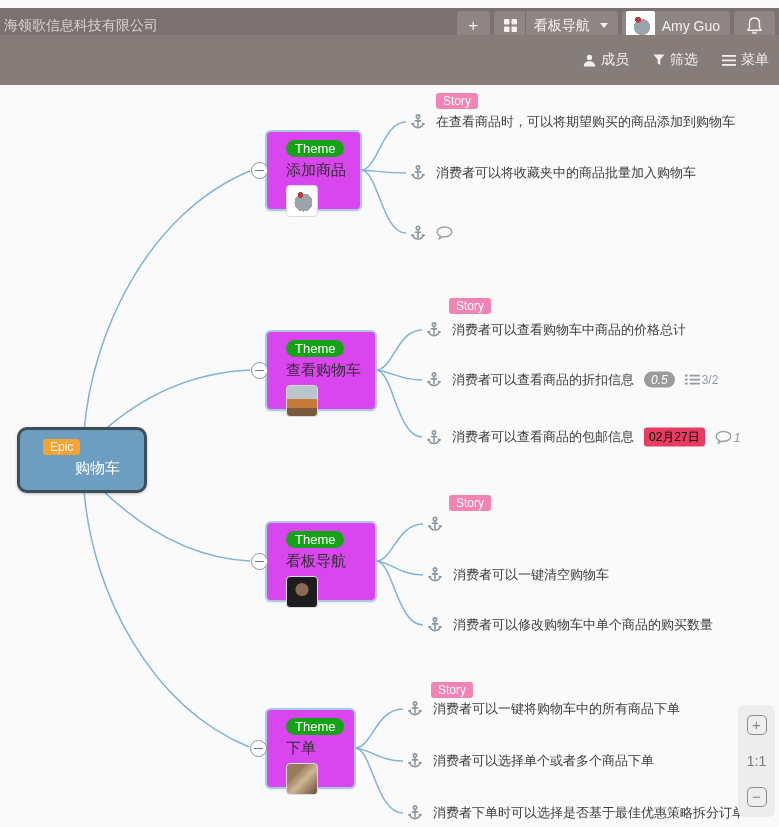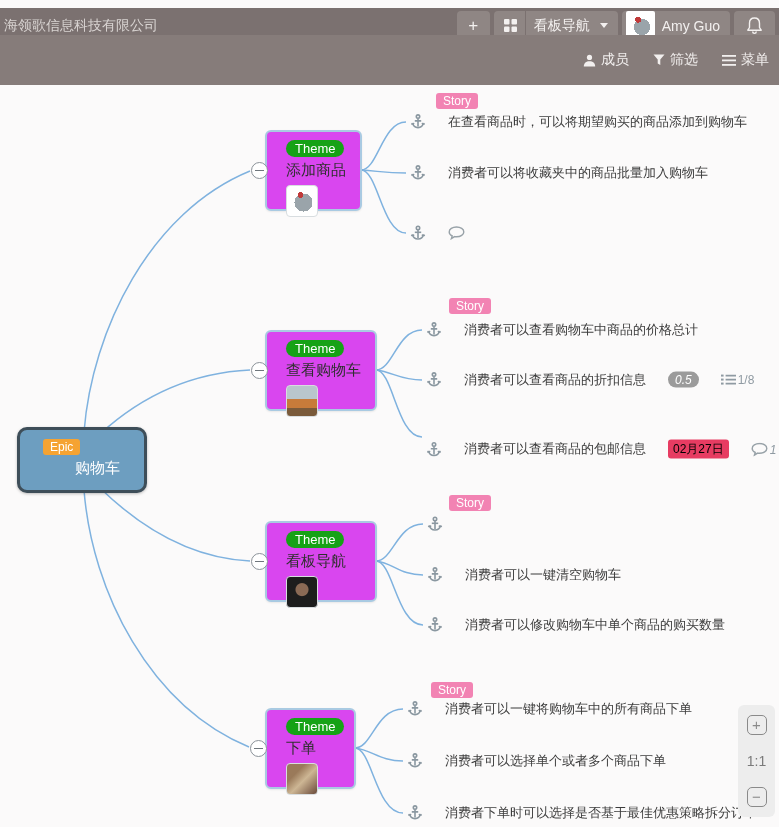--- a/index.html
+++ b/index.html
@@ -54,21 +54,21 @@
   .avatar-4 { background: linear-gradient(135deg, #9a7a5a 0 30%, #cdb694 55%, #6a4a3a); }
 
   .collapse { position:absolute; width:17px; height:17px; border-radius:50%; background:#fff;
               border:1.5px solid #8b9299; z-index:15; display:flex; align-items:center; justify-content:center;
               cursor:pointer; }
   .collapse i { display:block; width:9px; border-top:1.5px solid #6f767c; }
 
   
   .story-badge { position:absolute; z-index:5; background:#f283b3; color:#fff; font-size:12px;
                  padding:1px 7px; border-radius:3px; }
-  .story { position:absolute; z-index:5; display:flex; align-items:center; gap:22px; transform:translateY(-50%);
+  .story { position:absolute; z-index:5; display:flex; align-items:center; gap:10px; transform:translateY(-50%);
            cursor:pointer; }
   .story-text { color:#3c3c3c; font-size:13px; line-height:1.45; white-space:nowrap; }
   .story-text.wrap { white-space:normal; width:314px; }
   .anchor-icon { flex:0 0 auto; width:16px; height:16px; }
   .anchor-icon path, .anchor-icon circle, .anchor-icon line { stroke:#8a97a0; stroke-width:1.6; fill:none; }
   .pill-points { background:#9b9b9b; color:#fff; font-size:12px; font-style:italic; padding:1px 7px;
                  border-radius:9px; }
   .pill-due { background:#e73c62; color:#000000; font-size:12px; padding:1px 5px; border-radius:3px; }
   .meta { display:flex; align-items:center; gap:2px; color:#8f9aa2; font-size:12px; }
   .meta.italic { font-style:italic; }
@@ -264,25 +264,25 @@
   <span class="pill-points">0.5</span>
   <span class="meta">
     <svg class="check-icon" width="15" height="12" viewBox="0 0 15 12">
       <rect x="0" y="1" width="2.6" height="2"></rect>
         <line x1="4.6" y1="2" x2="15" y2="2"></line>
       <rect x="0" y="5" width="2.6" height="2"></rect>
         <line x1="4.6" y1="6" x2="15" y2="6"></line>
       <rect x="0" y="9" width="2.6" height="2"></rect>
         <line x1="4.6" y1="10" x2="15" y2="10"></line>
     </svg>
-    <span>1/8</span>
+    <span>3/2</span>
   </span>
 </div>
 
-<div class="story" style="left:426px; top:449px;">
+<div class="story" style="left:426px; top:437px;">
   <svg class="anchor-icon" viewBox="0 0 16 16">
     <circle cx="8" cy="3" r="1.7"></circle>
       <line x1="8" y1="4.7" x2="8" y2="13"></line>
       <line x1="4.8" y1="7.3" x2="11.2" y2="7.3"></line>
     <path d="M2.6 9.6 C3.2 12.6 5.4 14 8 14 C10.6 14 12.8 12.6 13.4 9.6 M2.6 9.6 L1.4 11 M2.6 9.6 L4.2 10.6 M13.4 9.6 L14.6 11 M13.4 9.6 L11.8 10.6"></path>
   </svg>
   <span class="story-text">消费者可以查看商品的包邮信息</span>
   <span class="pill-due">02月27日</span>
   <span class="meta italic">
     <svg class="comment-icon" width="17" height="14" viewBox="0 0 17 14">

